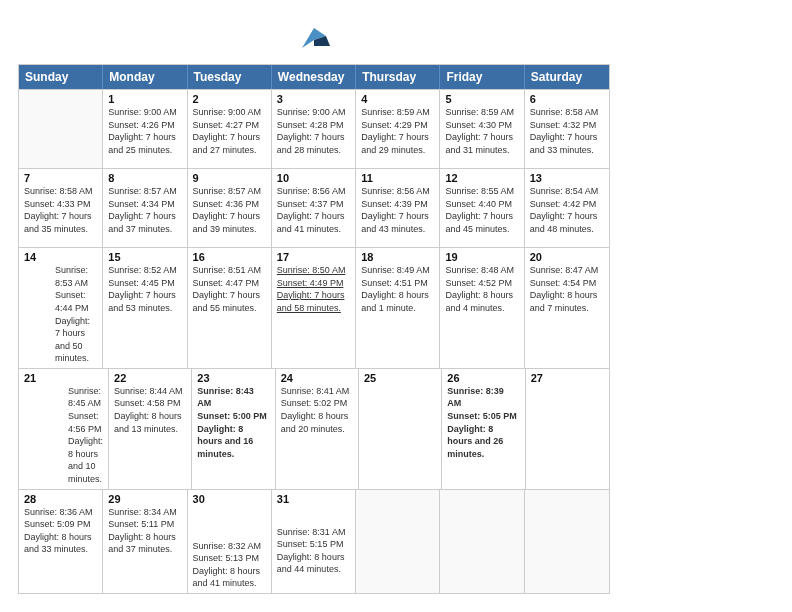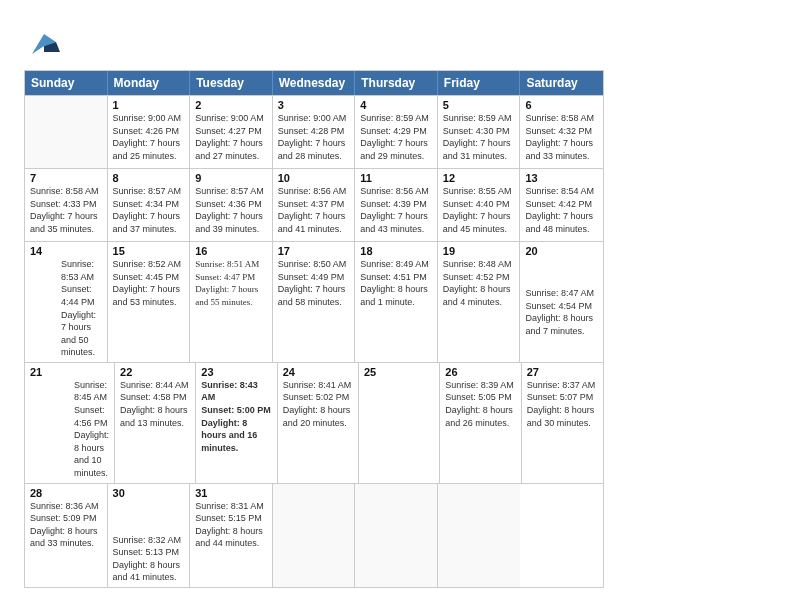--- a/index.html
+++ b/index.html
@@ -6,23 +6,24 @@
     body {
       font-family: Arial, sans-serif;
       background: #fff;
       width: 792px;
       height: 612px;
       overflow: hidden;
     }
     .page {
       width: 628px;
       height: 612px;
-      padding: 24px;
-      display: flex;
-      flex-direction: column;
+      padding: 18px;
+      display: flex;
+      flex-direction: column;
+      align-items: center;
     }
     .header {
       display: flex;
       justify-content: space-between;
       align-items: flex-start;
       margin-bottom: 10px;
     }
     .title-block {
       text-align: right;
     }
@@ -240,45 +241,45 @@
 Daylight: 7 hours and 50 minutes.</div>
           </div>
           <div class="cal-cell">
             <div class="day-num">15</div>
             <div class="day-info" style="white-space: pre-line;">Sunrise: 8:52 AM
 Sunset: 4:45 PM
 Daylight: 7 hours and 53 minutes.</div>
           </div>
           <div class="cal-cell">
             <div class="day-num">16</div>
-            <div class="day-info" style="white-space: pre-line; font-family: Liberation Serif, serif;">Sunrise: 8:51 AM
+            <div class="day-info" style="white-space: pre-line;">Sunrise: 8:51 AM
 Sunset: 4:47 PM
 Daylight: 7 hours and 55 minutes.</div>
           </div>
           <div class="cal-cell">
             <div class="day-num">17</div>
-            <div class="day-info" style="white-space: pre-line;">Sunrise: 8:50 AM
+            <div class="day-info" style="white-space: pre-line; text-decoration: underline;">Sunrise: 8:50 AM
 Sunset: 4:49 PM
 Daylight: 7 hours and 58 minutes.</div>
           </div>
           <div class="cal-cell">
             <div class="day-num">18</div>
             <div class="day-info" style="white-space: pre-line;">Sunrise: 8:49 AM
 Sunset: 4:51 PM
 Daylight: 8 hours and 1 minute.</div>
           </div>
           <div class="cal-cell">
             <div class="day-num">19</div>
             <div class="day-info" style="white-space: pre-line;">Sunrise: 8:48 AM
 Sunset: 4:52 PM
 Daylight: 8 hours and 4 minutes.</div>
           </div>
           <div class="cal-cell">
             <div class="day-num">20</div>
-            <div class="day-info" style="white-space: pre-line; margin-top: 29px;">Sunrise: 8:47 AM
+            <div class="day-info" style="white-space: pre-line;">Sunrise: 8:47 AM
 Sunset: 4:54 PM
 Daylight: 8 hours and 7 minutes.</div>
           </div>
         </div>
         <div class="cal-row">
           <div class="cal-cell">
             <div class="day-num">21</div>
             <div class="day-info" style="white-space: pre-line; margin-left: 44px;">Sunrise: 8:45 AM
 Sunset: 4:56 PM
 Daylight: 8 hours and 10 minutes.</div>
@@ -299,47 +300,50 @@
             <div class="day-num">24</div>
             <div class="day-info" style="white-space: pre-line;">Sunrise: 8:41 AM
 Sunset: 5:02 PM
 Daylight: 8 hours and 20 minutes.</div>
           </div>
           <div class="cal-cell">
             <div class="day-num">25</div>
           </div>
           <div class="cal-cell">
             <div class="day-num">26</div>
-            <div class="day-info" style="white-space: pre-line;">Sunrise: 8:39 AM
+            <div class="day-info" style="white-space: pre-line; font-weight: bold;">Sunrise: 8:39 AM
 Sunset: 5:05 PM
 Daylight: 8 hours and 26 minutes.</div>
           </div>
           <div class="cal-cell">
             <div class="day-num">27</div>
-            <div class="day-info" style="white-space: pre-line;">Sunrise: 8:37 AM
-Sunset: 5:07 PM
-Daylight: 8 hours and 30 minutes.</div>
           </div>
         </div>
         <div class="cal-row">
           <div class="cal-cell">
             <div class="day-num">28</div>
             <div class="day-info" style="white-space: pre-line;">Sunrise: 8:36 AM
 Sunset: 5:09 PM
 Daylight: 8 hours and 33 minutes.</div>
           </div>
           <div class="cal-cell">
+            <div class="day-num">29</div>
+            <div class="day-info" style="white-space: pre-line;">Sunrise: 8:34 AM
+Sunset: 5:11 PM
+Daylight: 8 hours and 37 minutes.</div>
+          </div>
+          <div class="cal-cell">
             <div class="day-num">30</div>
             <div class="day-info" style="white-space: pre-line; margin-top: 34px;">Sunrise: 8:32 AM
 Sunset: 5:13 PM
 Daylight: 8 hours and 41 minutes.</div>
           </div>
           <div class="cal-cell">
             <div class="day-num">31</div>
-            <div class="day-info" style="white-space: pre-line;">Sunrise: 8:31 AM
+            <div class="day-info" style="white-space: pre-line; margin-top: 20px;">Sunrise: 8:31 AM
 Sunset: 5:15 PM
 Daylight: 8 hours and 44 minutes.</div>
           </div>
           <div class="cal-cell empty"></div>
           <div class="cal-cell empty"></div>
           <div class="cal-cell empty"></div>
         </div>
       </div>
   </div>
 </div>

